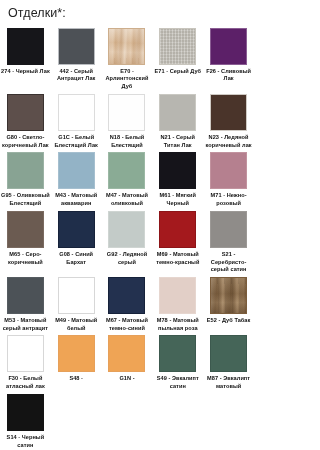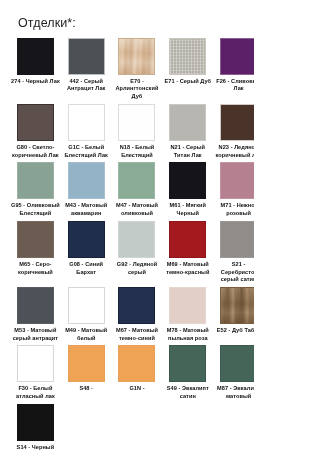--- a/index.html
+++ b/index.html
@@ -8,21 +8,21 @@
     width: 254px; height: 450px;
     background: #ffffff;
     font-family: "Liberation Sans", sans-serif;
     overflow: hidden;
   }
   #page {
     position: relative;
     width: 254px;
     height: 384px;
     background: #ffffff;
-    padding: 10px;
+    padding: 0;
   }
   .page-title {
     font-size: 12.5px;
     color: #222222;
     font-weight: 400;
     letter-spacing: .1px;
     padding: 7px 0 0 8px;
     line-height: 1.1;
   }
   .swatch-grid {

